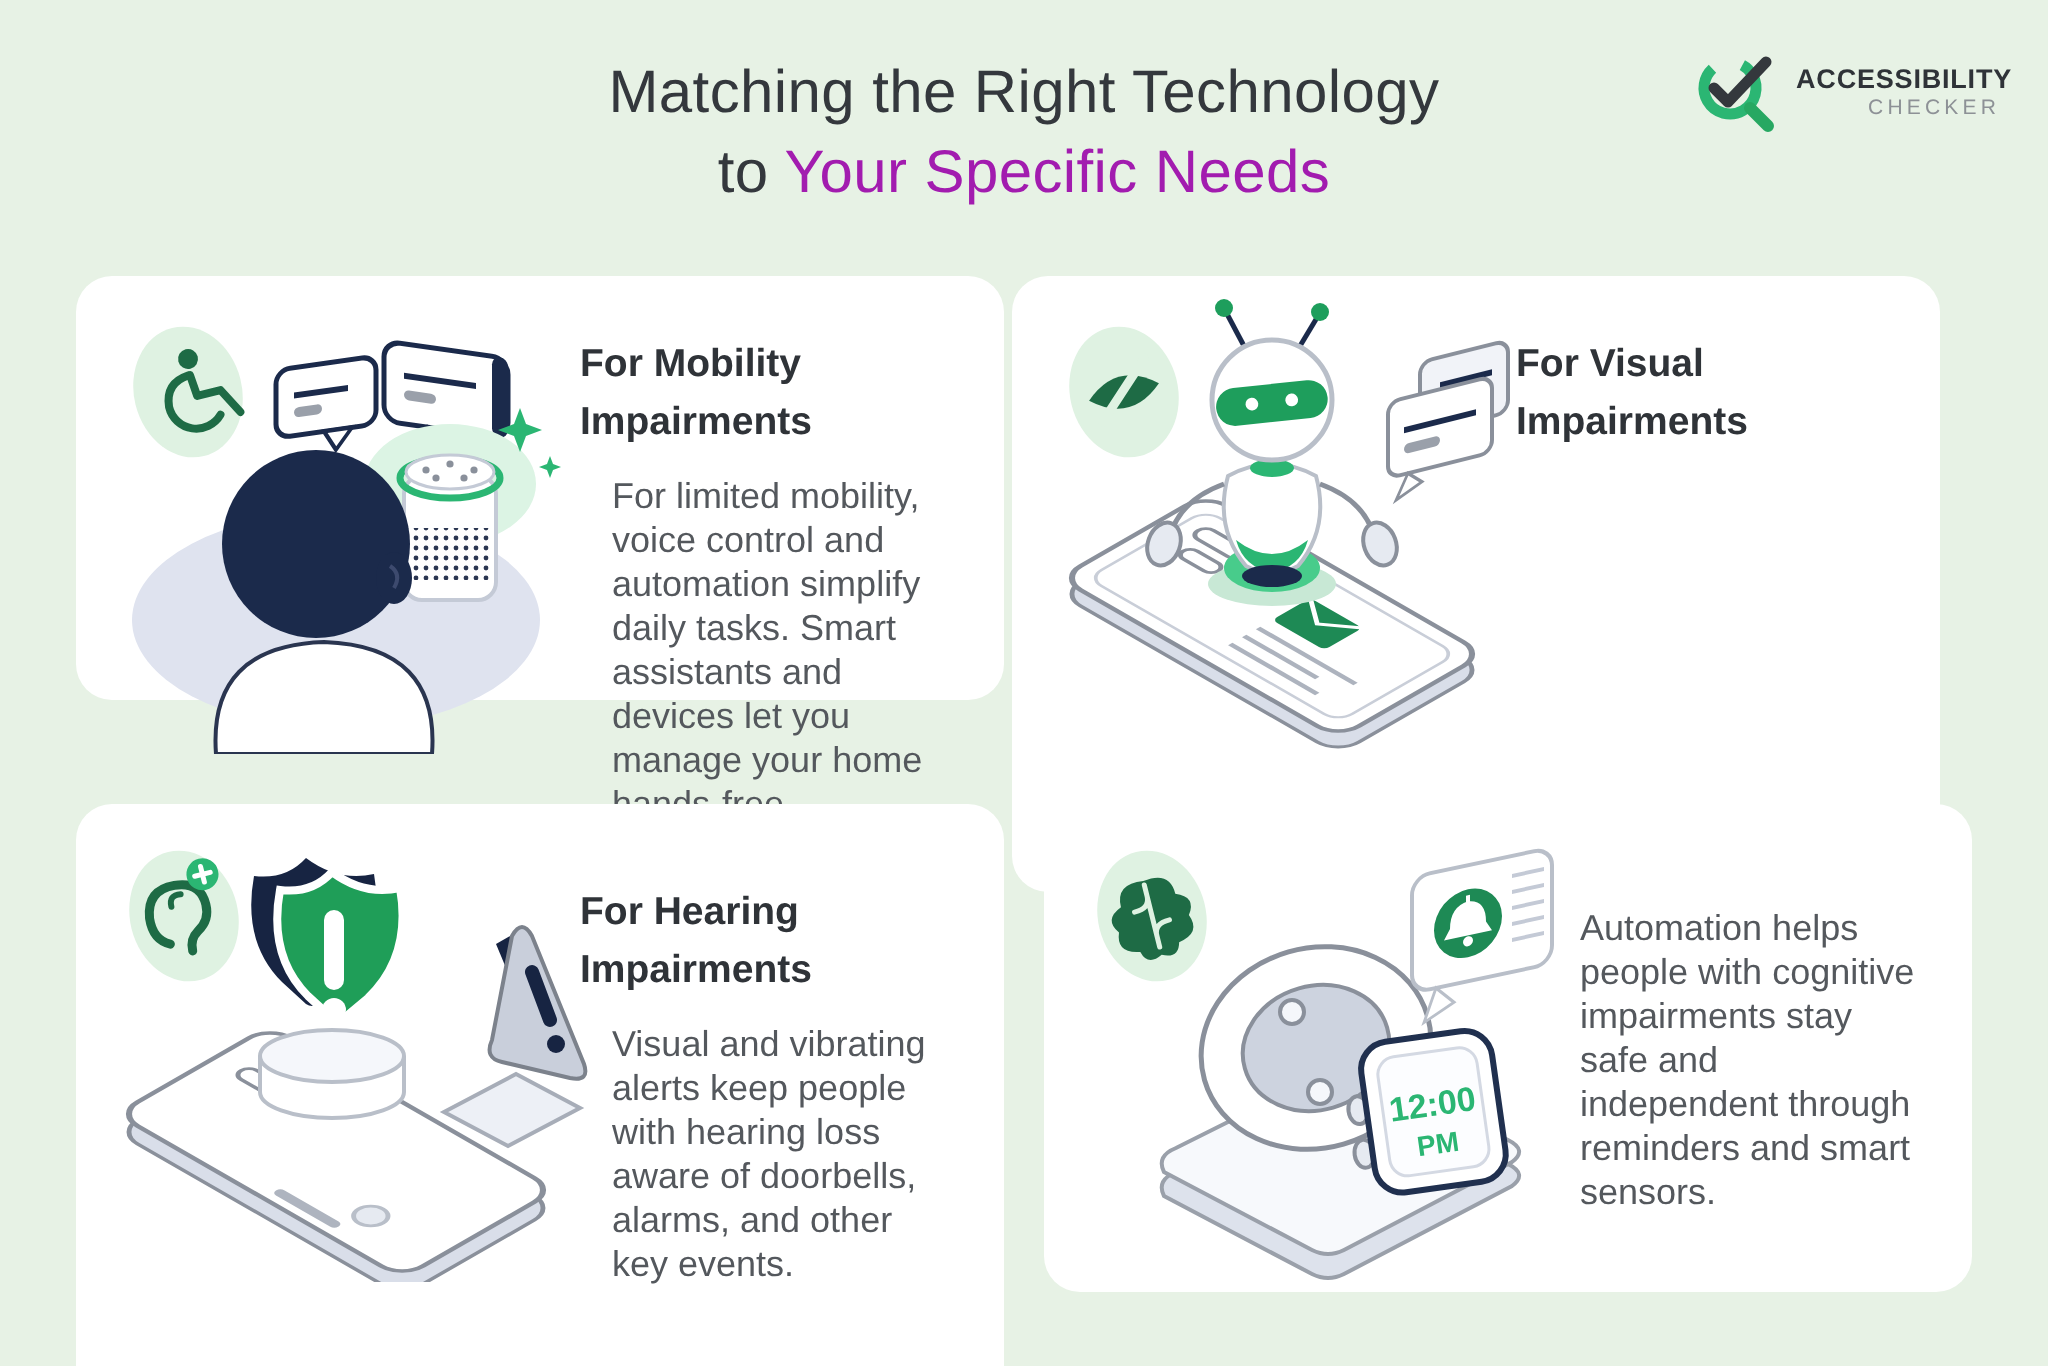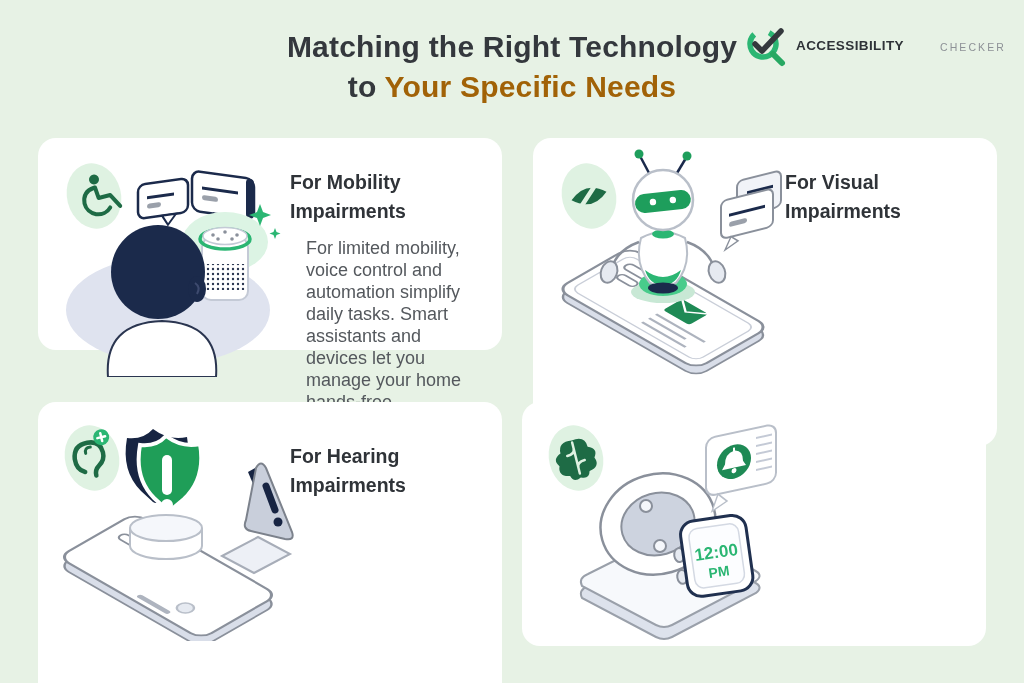--- a/index.html
+++ b/index.html
@@ -5,38 +5,38 @@
   html,body{margin:0;padding:0;}
   body{
     width:1024px;height:683px;
     background:#E7F2E5;
     font-family:"Liberation Sans",sans-serif;
     position:relative;overflow:hidden;
   }
   
   .title{
     position:absolute;top:27px;left:0;width:100%;
-    text-align:center;font-weight:bold;font-size:30px;line-height:40px;
+    text-align:center;font-weight:normal;font-size:30px;line-height:40px;
     color:#34383D;letter-spacing:.2px;
   }
-  .title .hl{color:#a16207;}
+  .title .hl{color:#a21caf;}
   .logo{
     position:absolute;top:24px;right:18px;
     display:flex;align-items:center;gap:8px;
   }
-  .logo-txt{display:flex;line-height:1;justify-content:space-between;}
+  .logo-txt{display:flex;flex-direction:column;line-height:1;justify-content:space-between;}
   .logo-top{font-size:13.5px;font-weight:bold;color:#2F3338;letter-spacing:.4px;}
   .logo-bottom{font-size:10.5px;color:#8D9196;letter-spacing:2.1px;margin-top:3px;margin-left:36px;}
   
   .grid{position:absolute;left:38px;top:138px;width:948px;height:508px;}
   .card{
     position:absolute;width:464px;background:#FFFFFF;border-radius:18px;
   }
   #card-mobility{left:0;top:0;height:212px;}
-  #card-visual{left:495px;top:0;height:308px;}
+  #card-visual{left:468px;top:0;height:308px;}
   #card-hearing{left:0;top:264px;height:310px;}
   #card-cognitive{left:484px;top:264px;height:244px;}
   .illus{position:absolute;left:8px;top:4px;width:250px;height:235px;}
   .card-text{position:absolute;left:252px;top:30px;width:200px;}
   .row2 .card-text{top:40px;}
   .card-text h2{
     margin:0;font-size:19.5px;line-height:29px;font-weight:bold;
     color:#2F3338;max-width:182px;
   }
   .card-text p{
@@ -232,20 +232,21 @@
       <g>
         <path d="M176 150 l36 -19 l32 17 l-36 19 Z" fill="#EDF0F6" stroke="#A7ADB8" stroke-width="2"></path>
         <path d="M216 58 l30 74 -18 -4 -26 -62 Z" fill="#172442"></path>
         <path d="M210 62 q5 -9 10 0 l26 64 q3 9 -7 7 l-34 -8 q-9 -2 -5 -11 Z" fill="#C9CFDB" stroke="#7C828C" stroke-width="2"></path>
         <line x1="220" y1="80" x2="229" y2="104" stroke="#172442" stroke-width="7" stroke-linecap="round"></line>
         <circle cx="232" cy="116" r="4.5" fill="#172442"></circle>
       </g>
     </svg>
     <div class="card-text">
       <h2>For Hearing Impairments</h2>
+      <p>Visual and vibrating alerts keep people with hearing loss aware of doorbells, alarms, and other key events.</p>
     </div>
   </div>
 
   <div class="card row2" id="card-cognitive">
     <svg class="illus" viewBox="0 0 250 235">
 
       <g transform="rotate(-14 46 52)">
         <ellipse cx="46" cy="52" rx="27" ry="33" fill="#DFF2E2"></ellipse>
         <path d="M46 34 q-14 -2 -14 10 q-10 4 -4 12 q-4 10 8 12 q2 8 10 4 q8 4 10 -4 q12 -2 8 -12 q6 -8 -4 -12 q0 -12 -14 -10 Z" fill="#1E6B45"></path>
         <path d="M46 36 v32 M38 48 q8 0 8 -6 M54 56 q-8 0 -8 6" stroke="#DFF2E2" stroke-width="2.5" fill="none" stroke-linecap="round"></path>
@@ -281,16 +282,17 @@
         <line x1="226" y1="104" x2="242" y2="104" stroke="#C4CAD6" stroke-width="2"></line>
         <line x1="226" y1="112" x2="242" y2="112" stroke="#C4CAD6" stroke-width="2"></line>
         <circle cx="204" cy="99" r="17" fill="#1E8A55"></circle>
         <line x1="204" y1="85" x2="204" y2="89" stroke="#FFFFFF" stroke-width="2"></line>
         <path d="M204 88 q9 1 9 12 l3 5 h-24 l3 -5 q0 -11 9 -12 Z" fill="#FFFFFF"></path>
         <circle cx="204" cy="108" r="2.5" fill="#FFFFFF"></circle>
         <path d="M188 128 l-6 16 15 -7 Z" fill="#FFFFFF" stroke="#B9BFC9" stroke-width="1.5"></path>
       </g>
     </svg>
     <div class="card-text">
+      <p>Automation helps people with cognitive impairments stay safe and independent through reminders and smart sensors.</p>
     </div>
   </div>
 
 </div>
 
 </body></html>

